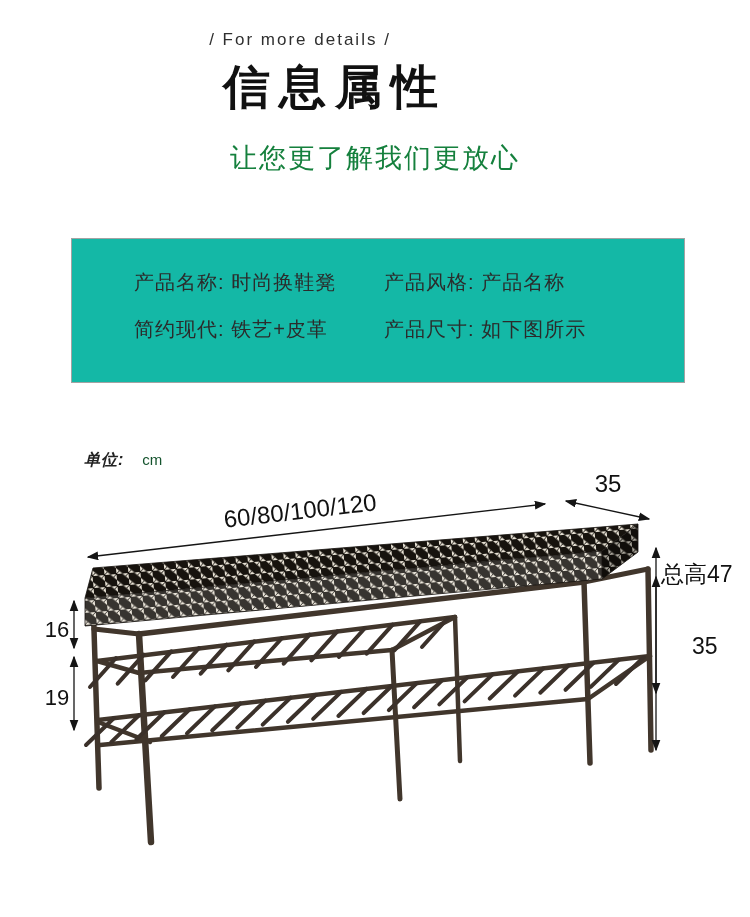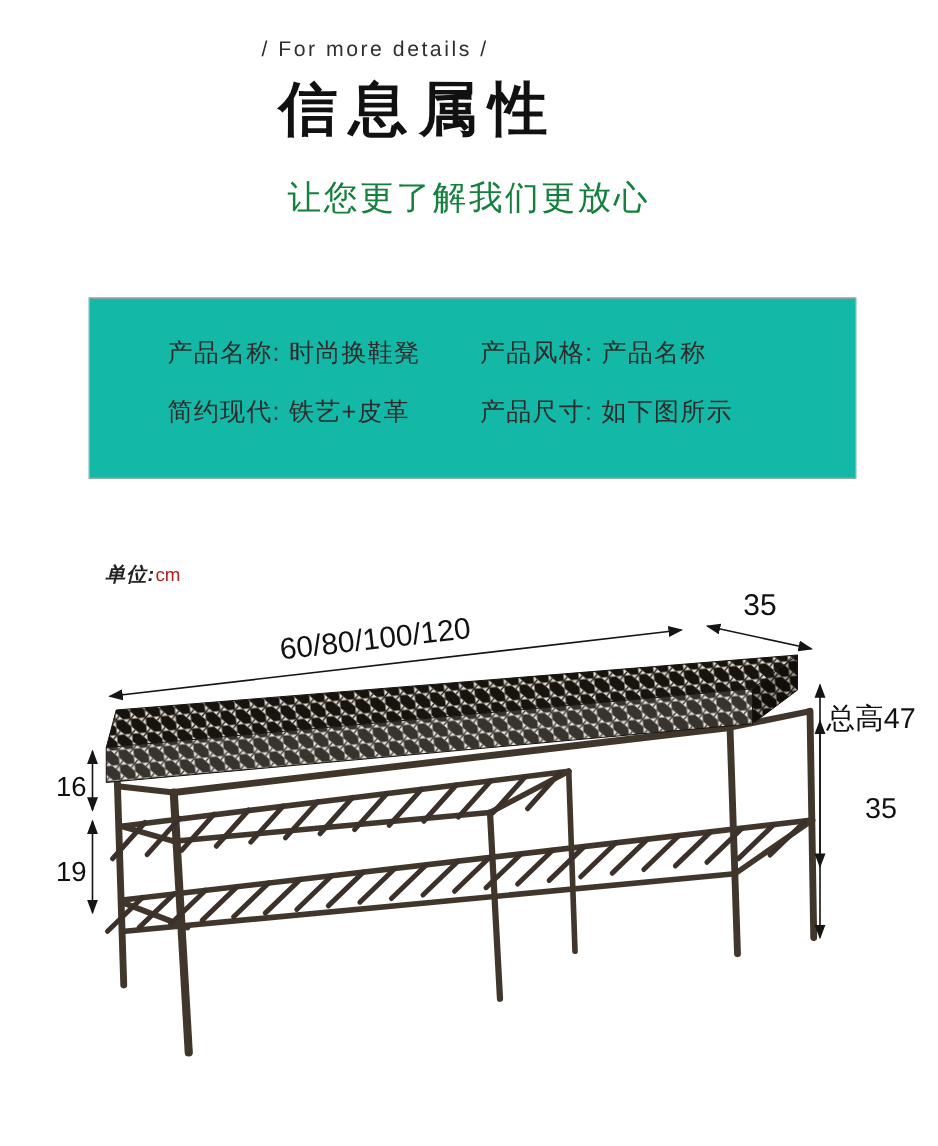--- a/index.html
+++ b/index.html
@@ -15,21 +15,21 @@
   .info-box{top:238px;left:71px;width:612px;height:143px;border:1px solid #a3a3a3;background:#14b8a6;}
   .info-grid{position:absolute;top:30px;left:62px;width:520px;display:grid;
              grid-template-columns:250px 270px;grid-row-gap:20px;font-size:20px;color:#2b2b2b;
              letter-spacing:1px;}
   .info-cell{white-space:nowrap;}
   .note{left:84px;width:600px;font-size:16px;color:#3a3a3a;letter-spacing:0.5px;}
   .note1{top:395px;}
   .note2{top:422px;}
   .unit{top:450px;left:84px;font-size:16px;color:#222;}
   .unit b{font-weight:bold;letter-spacing:1px;font-style:italic;}
-  .unit span{margin-left:0;font-size:15px;color:#b91c1c;}
+  .unit span{margin-left:18px;font-size:15px;color:#14532d;}
   svg text{font-family:"Liberation Sans","DejaVu Sans",sans-serif;fill:#111;}
   .f{stroke:#41362c;fill:none;stroke-linecap:round;stroke-linejoin:round;}
   .slat{stroke:#3b312a;stroke-width:4;stroke-linecap:round;}
   .dim{stroke:#151515;stroke-width:1.3;fill:none;}
   .cushion-outline{fill:none;stroke:#17130f;stroke-width:0.8;}
 </style>
 </head>
 <body>
 
 <div class="page">

